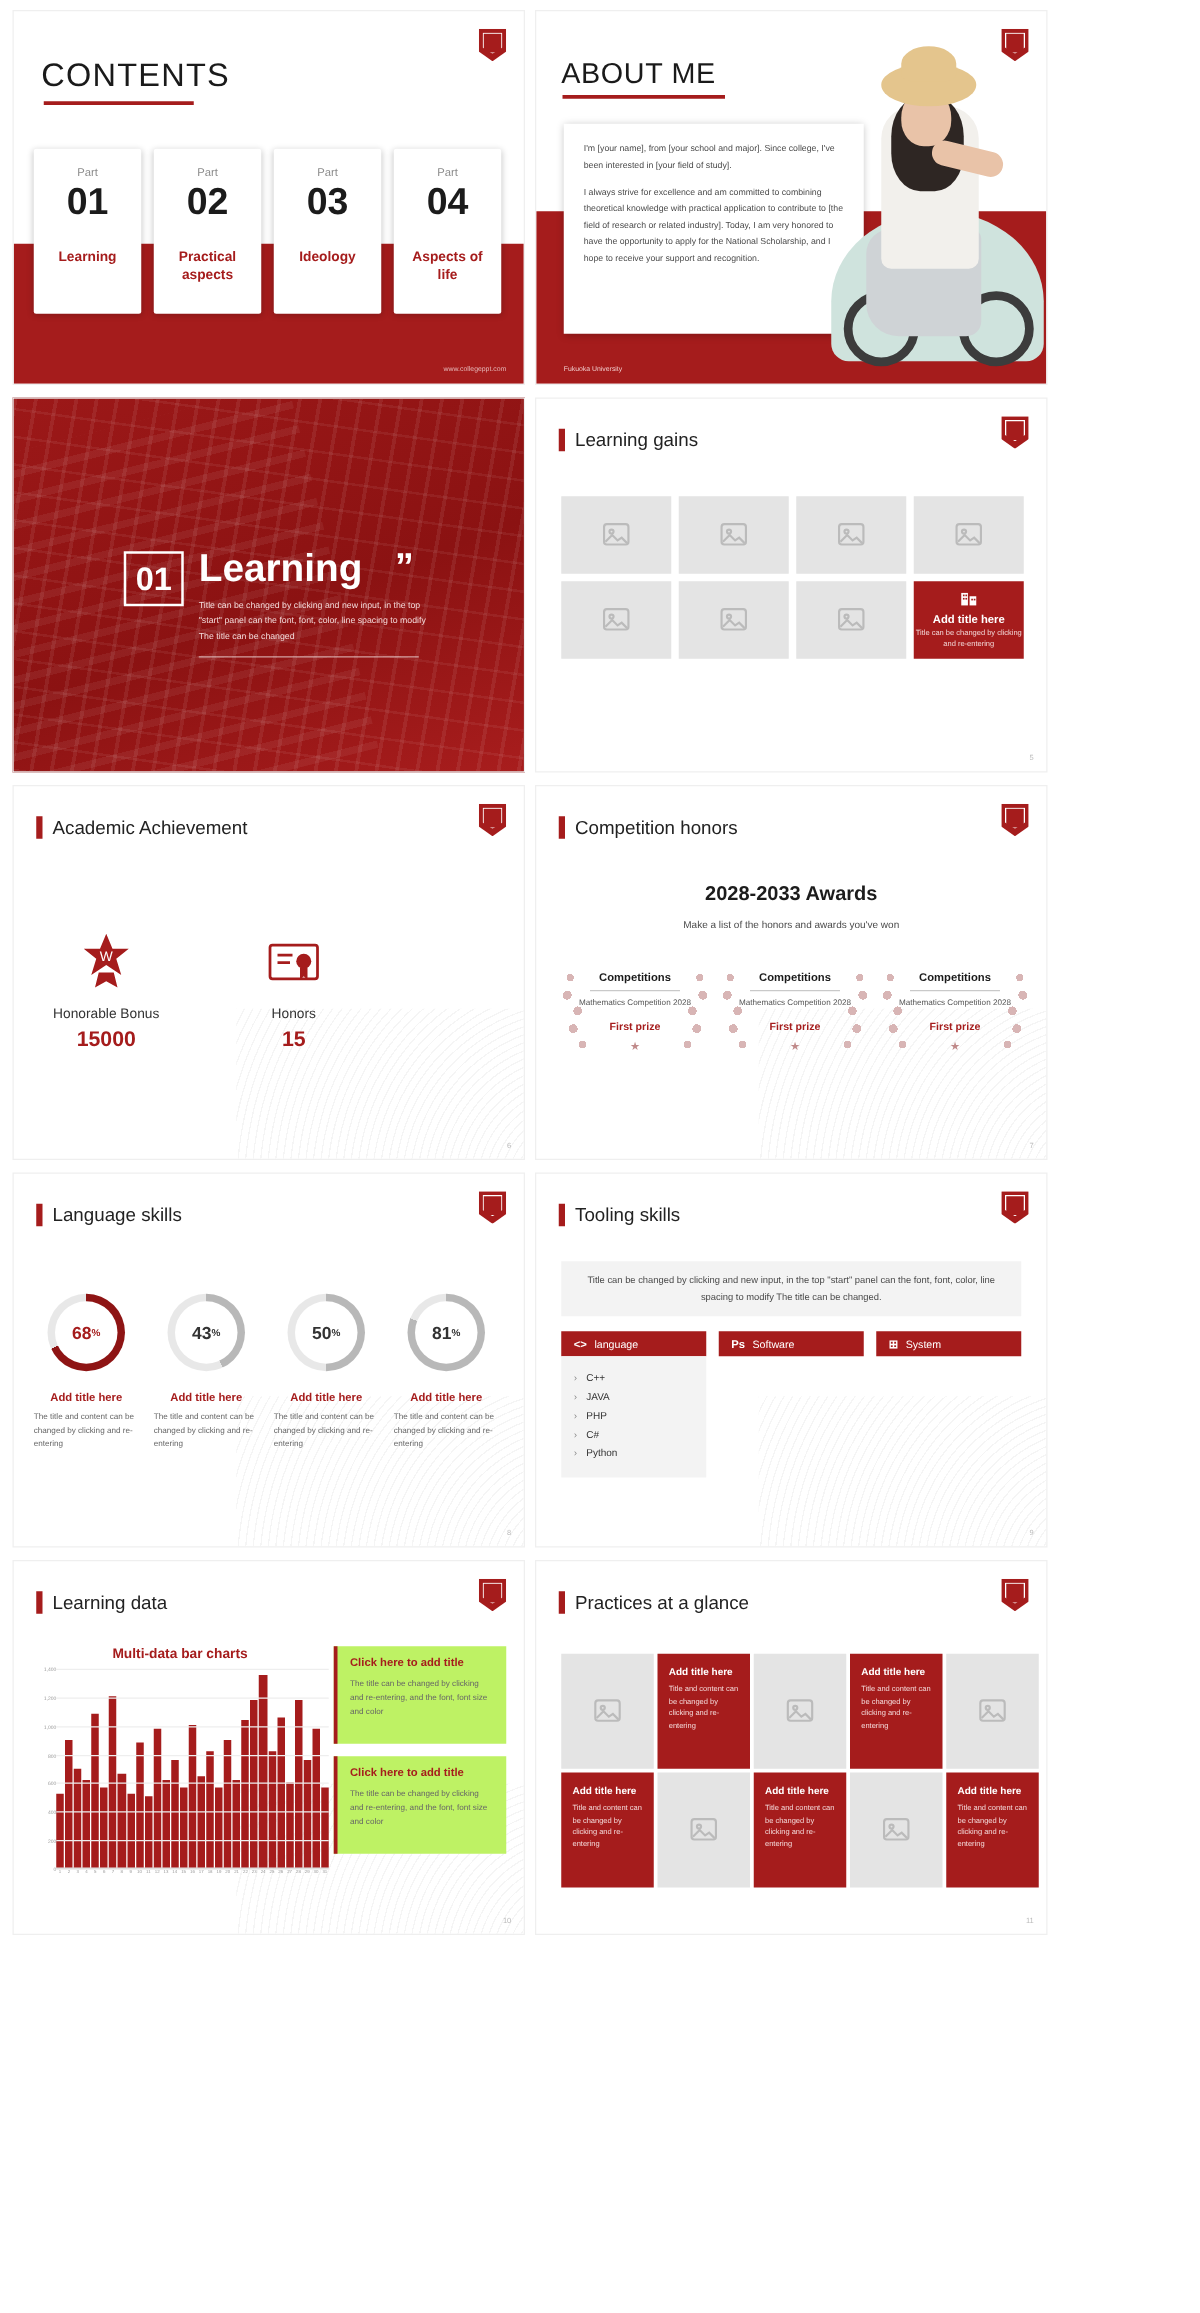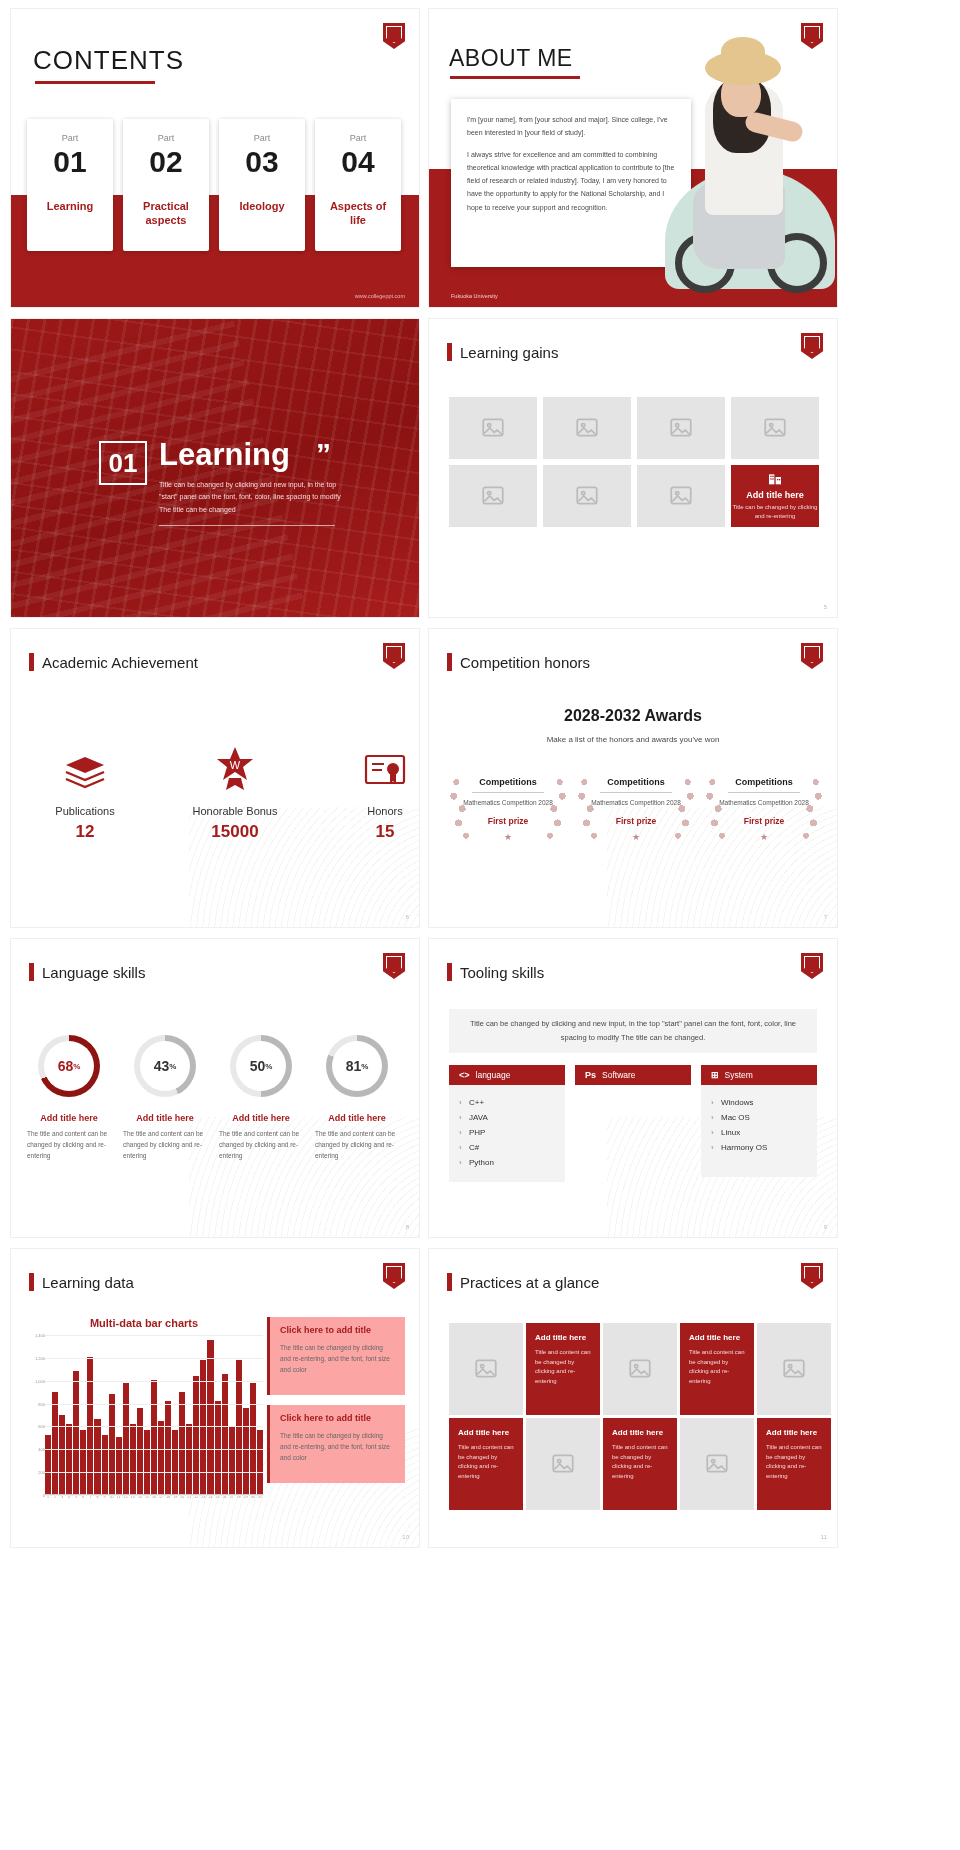--- a/index.html
+++ b/index.html
@@ -286,21 +286,21 @@
   .chart-title { text-align: center; font-size: 11px; font-weight: 700; color: #a51c1c; margin-bottom: 6px; }
   .plot { position: relative; height: 160px; margin-left: 20px; border-bottom: 1px solid #ccc; }
   .plot .gl { position: absolute; left: 0; right: 0; border-top: 1px solid #eee; }
   .yax { position: absolute; left: -20px; width: 20px; text-align: right; font-size: 4px; color: #999; }
   .bars { position: absolute; left: 0; right: 0; bottom: 0; height: 100%; display: flex; align-items: flex-end; gap: 1px; }
   .bars .b { flex: 1; background: #a51c1c; }
   .xax { margin-left: 20px; display: flex; gap: 1px; }
   .xax span { flex: 1; font-size: 3.5px; color: #999; text-align: center; }
   .notes { position: absolute; right: 14px; top: 68px; width: 138px; }
   .note {
-    background: #fca5a5; border-left: 3px solid #a51c1c; padding: 8px 10px; margin-bottom: 10px; height: 78px;
+    background: #bef264; border-left: 3px solid #a51c1c; padding: 8px 10px; margin-bottom: 10px; height: 78px;
   }
   .note .t { font-size: 9px; font-weight: 700; color: #a51c1c; }
   .note .d { margin-top: 7px; font-size: 6.5px; color: #666; line-height: 1.7; }
 
   
   .pgrid {
     position: absolute; left: 20px; top: 74px;
     display: grid; grid-template-columns: repeat(5, 74px); grid-template-rows: 92px 92px; gap: 3px;
   }
   .pcell { position: relative; }
@@ -458,31 +458,20 @@
       <span class="bar"></span>
       <span>Academic Achievement</span>
     </div>
     <div class="crest">
         <div class="shield"></div>
       </div>
     <div class="wavebg"></div>
     <div class="achv">
       <div class="item">
         <div class="ic">
-          <svg width="46" height="40" viewBox="0 0 46 40" fill="none" stroke="#a51c1c" stroke-width="2.4">
-            <path d="M4 14 L23 6 L42 14 L23 22 Z" fill="#a51c1c" stroke="none"></path>
-            <path d="M4 21 L23 29 L42 21"></path>
-              <path d="M4 28 L23 36 L42 28"></path>
-          </svg>
-        </div>
-        <div class="lbl">Publications</div>
-        <div class="val">12</div>
-      </div>
-      <div class="item">
-        <div class="ic">
           <svg width="42" height="46" viewBox="0 0 42 46">
             <path d="M21 2 L26 14 L39 14 L29 22 L33 35 L21 27 L9 35 L13 22 L3 14 L16 14 Z" fill="#a51c1c"></path>
             <text x="21" y="24" font-size="11" fill="#fff" text-anchor="middle" font-family="Liberation Sans">W</text>
             <path d="M15 33 L12 45 L21 40 L30 45 L27 33" fill="#a51c1c"></path>
           </svg>
         </div>
         <div class="lbl">Honorable Bonus</div>
         <div class="val">15000</div>
       </div>
       <div class="item">
@@ -504,21 +493,21 @@
   <div class="slide">
     <div class="sec-title">
       <span class="bar"></span>
       <span>Competition honors</span>
     </div>
     <div class="crest">
         <div class="shield"></div>
       </div>
     <div class="wavebg"></div>
     <div class="awards-h">
-      <div class="t">2028-2032 Awards</div>
+      <div class="t">2028-2033 Awards</div>
       <div class="s">Make a list of the honors and awards you've won</div>
     </div>
     <div class="wreaths">
       <div class="wreath">
         <div class="lf"></div>
         <div class="rf"></div>
         <div class="c1">Competitions</div>
         <div class="line"></div>
         <div class="c2">Mathematics Competition 2028</div>
         <div class="c3">First prize</div>
@@ -625,28 +614,20 @@
       <div class="tcol">
         <div class="hd">
           <span class="gl">Ps</span>
           <span>Software</span>
         </div>
       </div>
       <div class="tcol">
         <div class="hd">
           <span class="gl">⊞</span>
           <span>System</span>
-        </div>
-        <div class="bd">
-          <ul>
-            <li>Windows</li>
-            <li>Mac OS</li>
-            <li>Linux</li>
-            <li>Harmony OS</li>
-          </ul>
         </div>
       </div>
     </div>
     <div class="pageno">9</div>
   </div>
 
   <div class="slide">
     <div class="sec-title">
       <span class="bar"></span>
       <span>Learning data</span>

